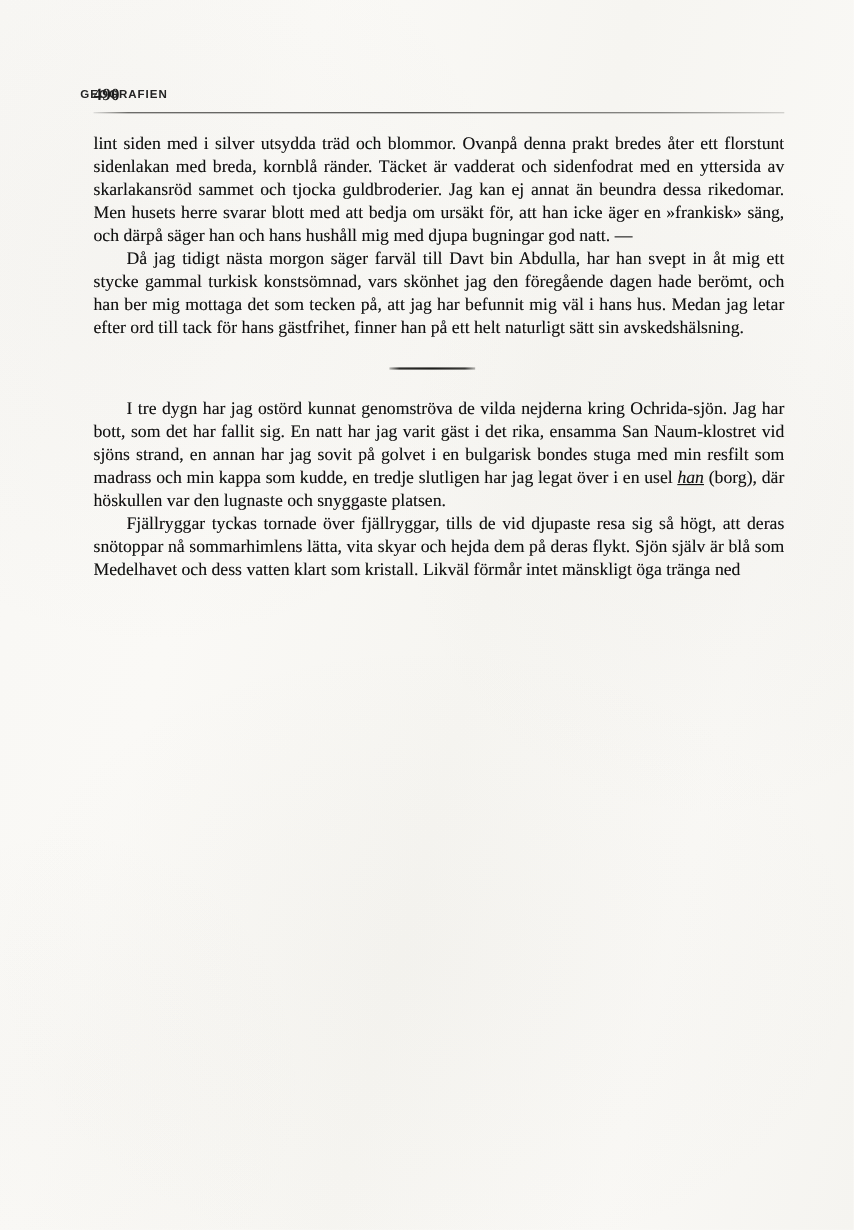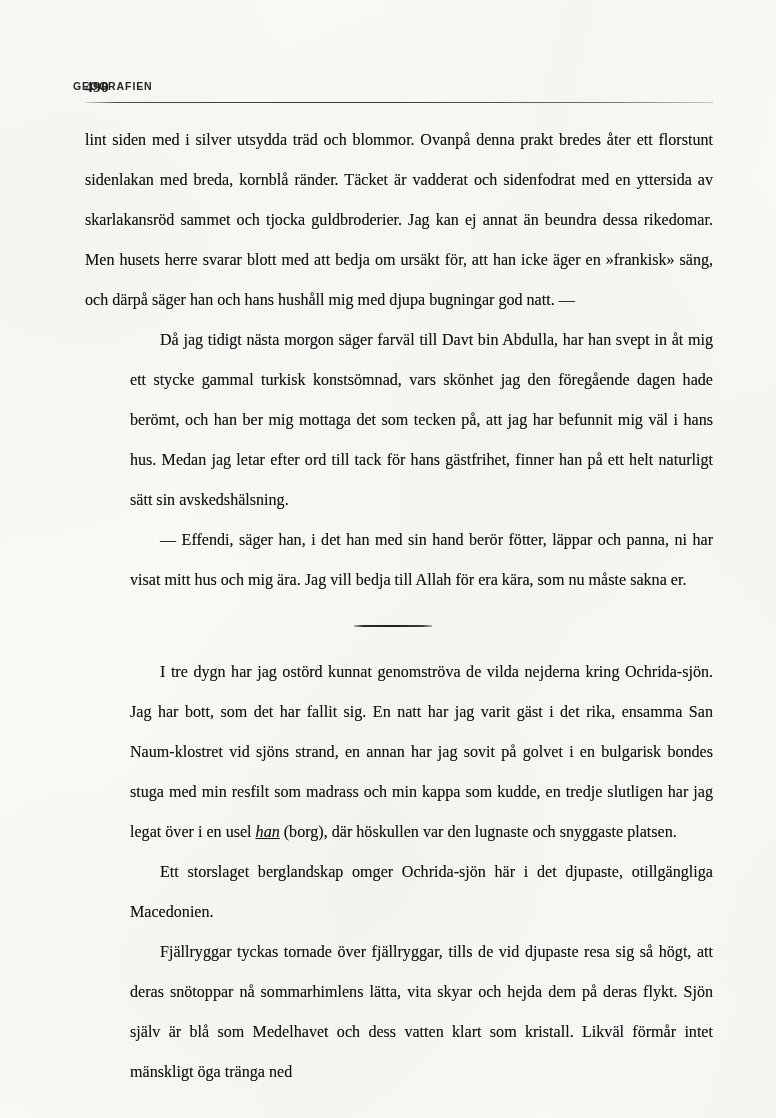--- a/index.html
+++ b/index.html
@@ -74,33 +74,32 @@
       rgba(45,45,43,0.85) 5%,
       rgba(38,38,36,0.92) 45%,
       rgba(55,55,52,0.7) 82%,
       rgba(90,90,86,0.3) 100%);
   }
 
   
   .body {
     margin-top: 6px;
     font-size: 16.1px;
-    line-height: 40px;
+    line-height: 21px;
     color: #111111;
     text-align: justify;
     text-justify: inter-word;
     -webkit-font-smoothing: antialiased;
   }
   .body p {
     margin: 0;
     text-indent: 0;
   }
   .body p.indent {
     text-indent: 30px;
-    margin-left: 45px;
   }
   .body p i {
     font-style: italic;
     text-decoration: underline;
   }
 
   
   .body p {
     text-shadow: 0 0 0.35px rgba(20,20,20,0.42);
   }
@@ -133,25 +132,23 @@
     <div class="header">
       <div class="folio">490</div>
       <div class="runhead">GEOGRAFIEN</div>
       <div class="header-rule"></div>
     </div>
 
     <div class="body">
 
       <p>lint siden med i silver utsydda träd och blommor.  Ovanpå denna prakt bredes åter ett florstunt sidenlakan med breda, kornblå ränder.  Täcket är vadderat och sidenfodrat med en yttersida av skarlakansröd sammet och tjocka guldbroderier.  Jag kan ej annat än beundra dessa rikedomar.  Men husets herre svarar blott med att bedja om ursäkt för, att han icke äger en »frankisk» säng, och därpå säger han och hans hushåll mig med djupa bugningar god natt. —</p>
       <p class="indent">Då jag tidigt nästa morgon säger farväl till Davt bin Abdulla, har han svept in åt mig ett stycke gammal turkisk konstsömnad, vars skönhet jag den föregående dagen hade berömt, och han ber mig mottaga det som tecken på, att jag har befunnit mig väl i hans hus.  Medan jag letar efter ord till tack för hans gästfrihet, finner han på ett helt naturligt sätt sin avskedshälsning.</p>
-      <p class="indent">— Effendi, säger han, i det han med sin hand berör fötter, läppar och panna, ni har visat mitt hus och mig ära.  Jag vill bedja till Allah för era kära, som nu måste sakna er.</p>
 
       <div class="divider-wrap">
         <div class="divider"></div>
       </div>
 
       <p class="indent">I tre dygn har jag ostörd kunnat genomströva de vilda nejderna kring Ochrida-sjön.  Jag har bott, som det har fallit sig.  En natt har jag varit gäst i det rika, ensamma San Naum-klostret vid sjöns strand, en annan har jag sovit på golvet i en bulgarisk bondes stuga med min resfilt som madrass och min kappa som kudde, en tredje slutligen har jag legat över i en usel <i>han</i> (borg), där höskullen var den lugnaste och snyggaste platsen.</p>
-      <p class="indent">Ett storslaget berglandskap omger Ochrida-sjön här i det djupaste, otillgängliga Macedonien.</p>
       <p class="indent">Fjällryggar tyckas tornade över fjällryggar, tills de vid djupaste resa sig så högt, att deras snötoppar nå sommarhimlens lätta, vita skyar och hejda dem på deras flykt.  Sjön själv är blå som Medelhavet och dess vatten klart som kristall.  Likväl förmår intet mänskligt öga tränga ned</p>
 
     </div>
   </div>
 </div>
 
 </body></html>

